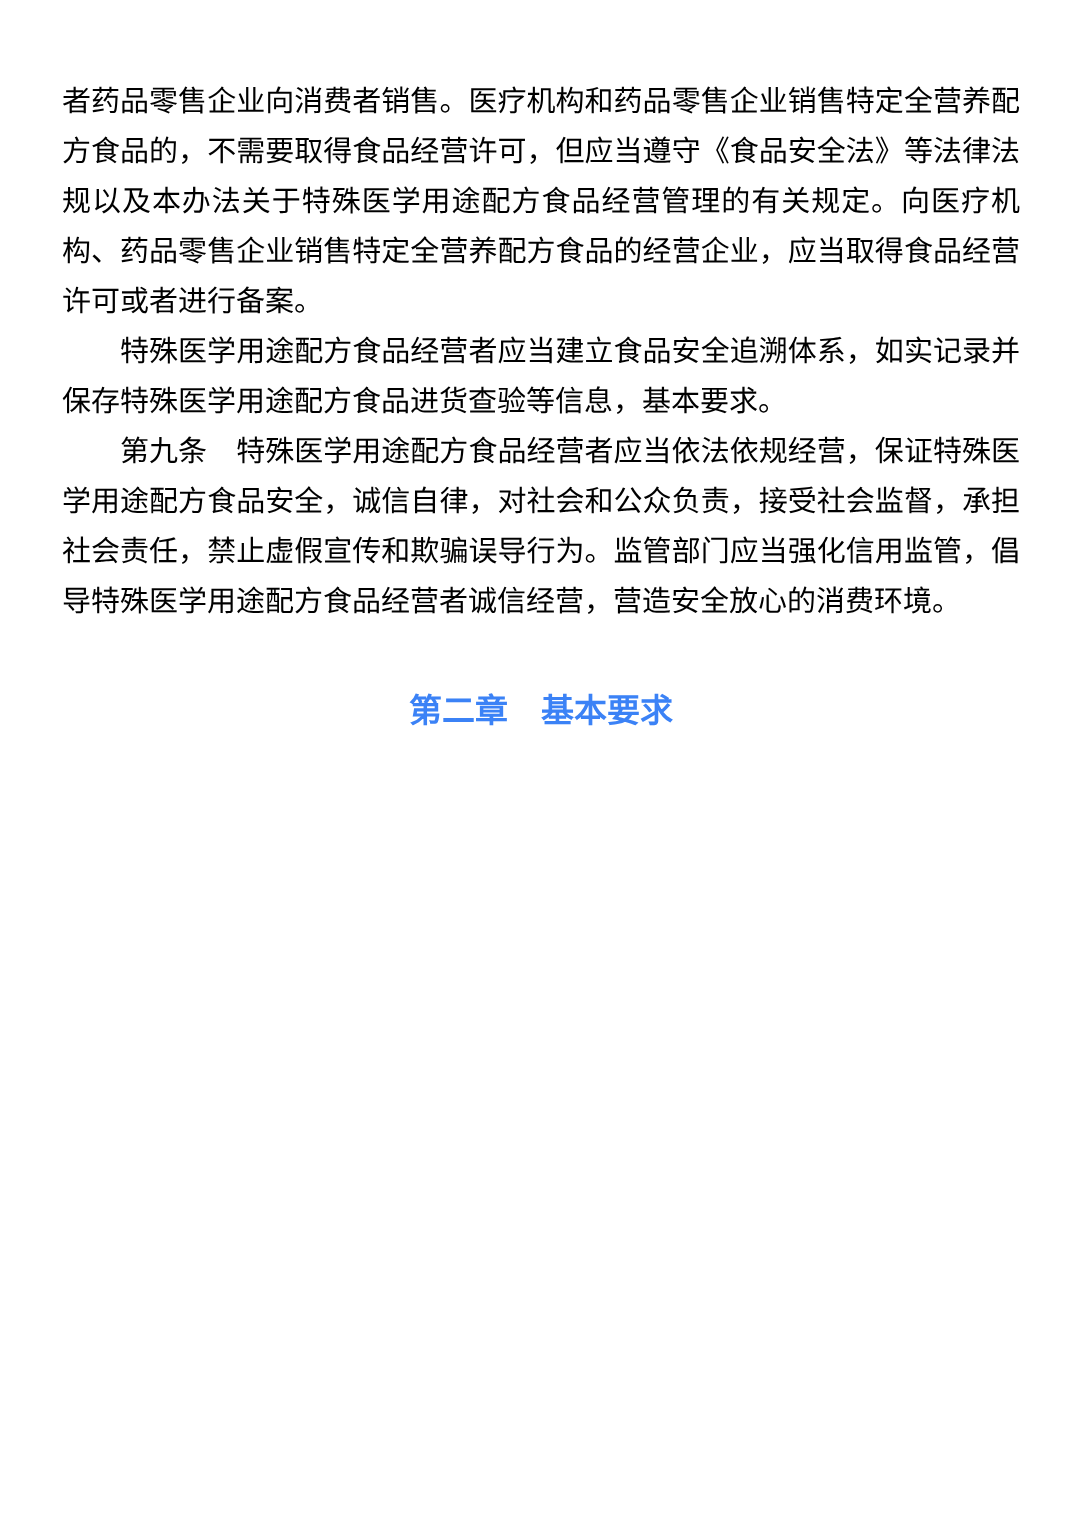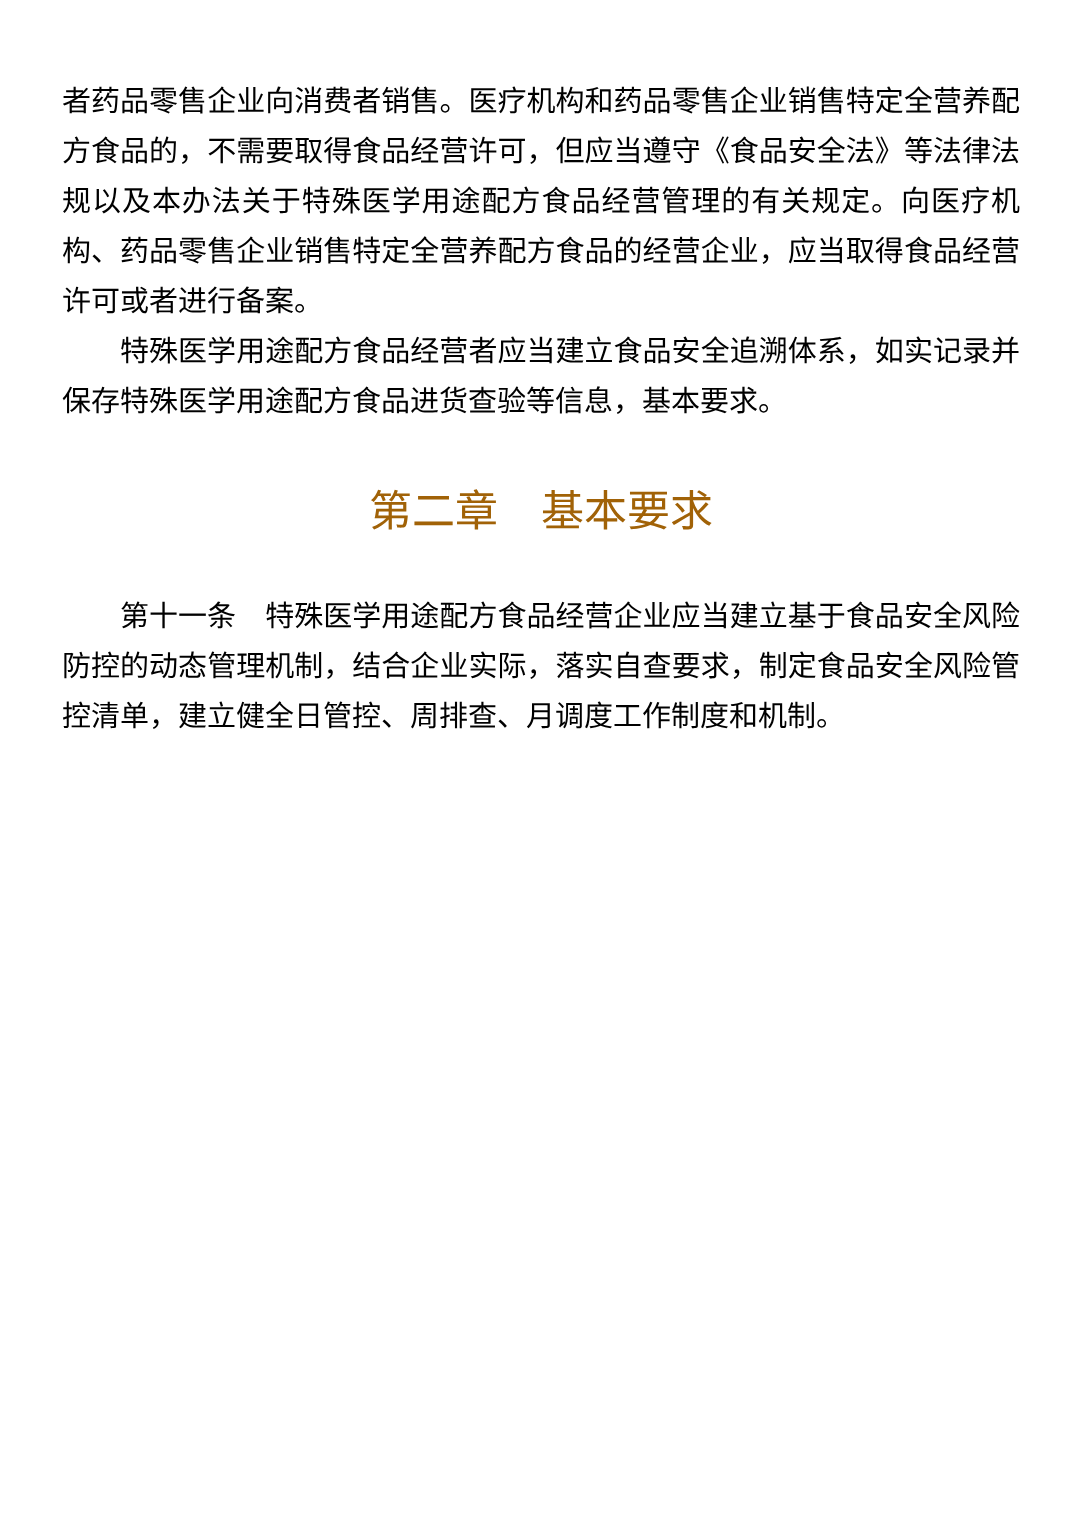--- a/index.html
+++ b/index.html
@@ -27,40 +27,40 @@
     text-indent: 2em;
     word-break: break-all;
     color: #000000;
   }
   .para.no-indent {
     text-indent: 0;
   }
   .chapter {
     margin: 60px 0 55px 0;
     font-family: "Liberation Sans", "DejaVu Sans", sans-serif;
-    font-size: 43px;
+    font-size: 33px;
     line-height: 50px;
-    font-weight: 400;
+    font-weight: 700;
     text-align: center;
     text-indent: 0;
-    color: #a16207;
+    color: #3b82f6;
   }
 </style>
 </head>
 <body>
 
 <div class="page">
   <div>
 
     <p class="para no-indent">者药品零售企业向消费者销售。医疗机构和药品零售企业销售特定全营养配方食品的，不需要取得食品经营许可，但应当遵守《食品安全法》等法律法规以及本办法关于特殊医学用途配方食品经营管理的有关规定。向医疗机构、药品零售企业销售特定全营养配方食品的经营企业，应当取得食品经营许可或者进行备案。</p>
 
 
     <p class="para">特殊医学用途配方食品经营者应当建立食品安全追溯体系，如实记录并保存特殊医学用途配方食品进货查验等信息，基本要求。</p>
 
 
+    <p class="para">第九条　特殊医学用途配方食品经营者应当依法依规经营，保证特殊医学用途配方食品安全，诚信自律，对社会和公众负责，接受社会监督，承担社会责任，禁止虚假宣传和欺骗误导行为。监管部门应当强化信用监管，倡导特殊医学用途配方食品经营者诚信经营，营造安全放心的消费环境。</p>
 
     <h2 class="chapter">第二章　基本要求</h2>
 
 
-    <p class="para">第十一条　特殊医学用途配方食品经营企业应当建立基于食品安全风险防控的动态管理机制，结合企业实际，落实自查要求，制定食品安全风险管控清单，建立健全日管控、周排查、月调度工作制度和机制。</p>
 
   </div>
 </div>
 
 </body></html>

